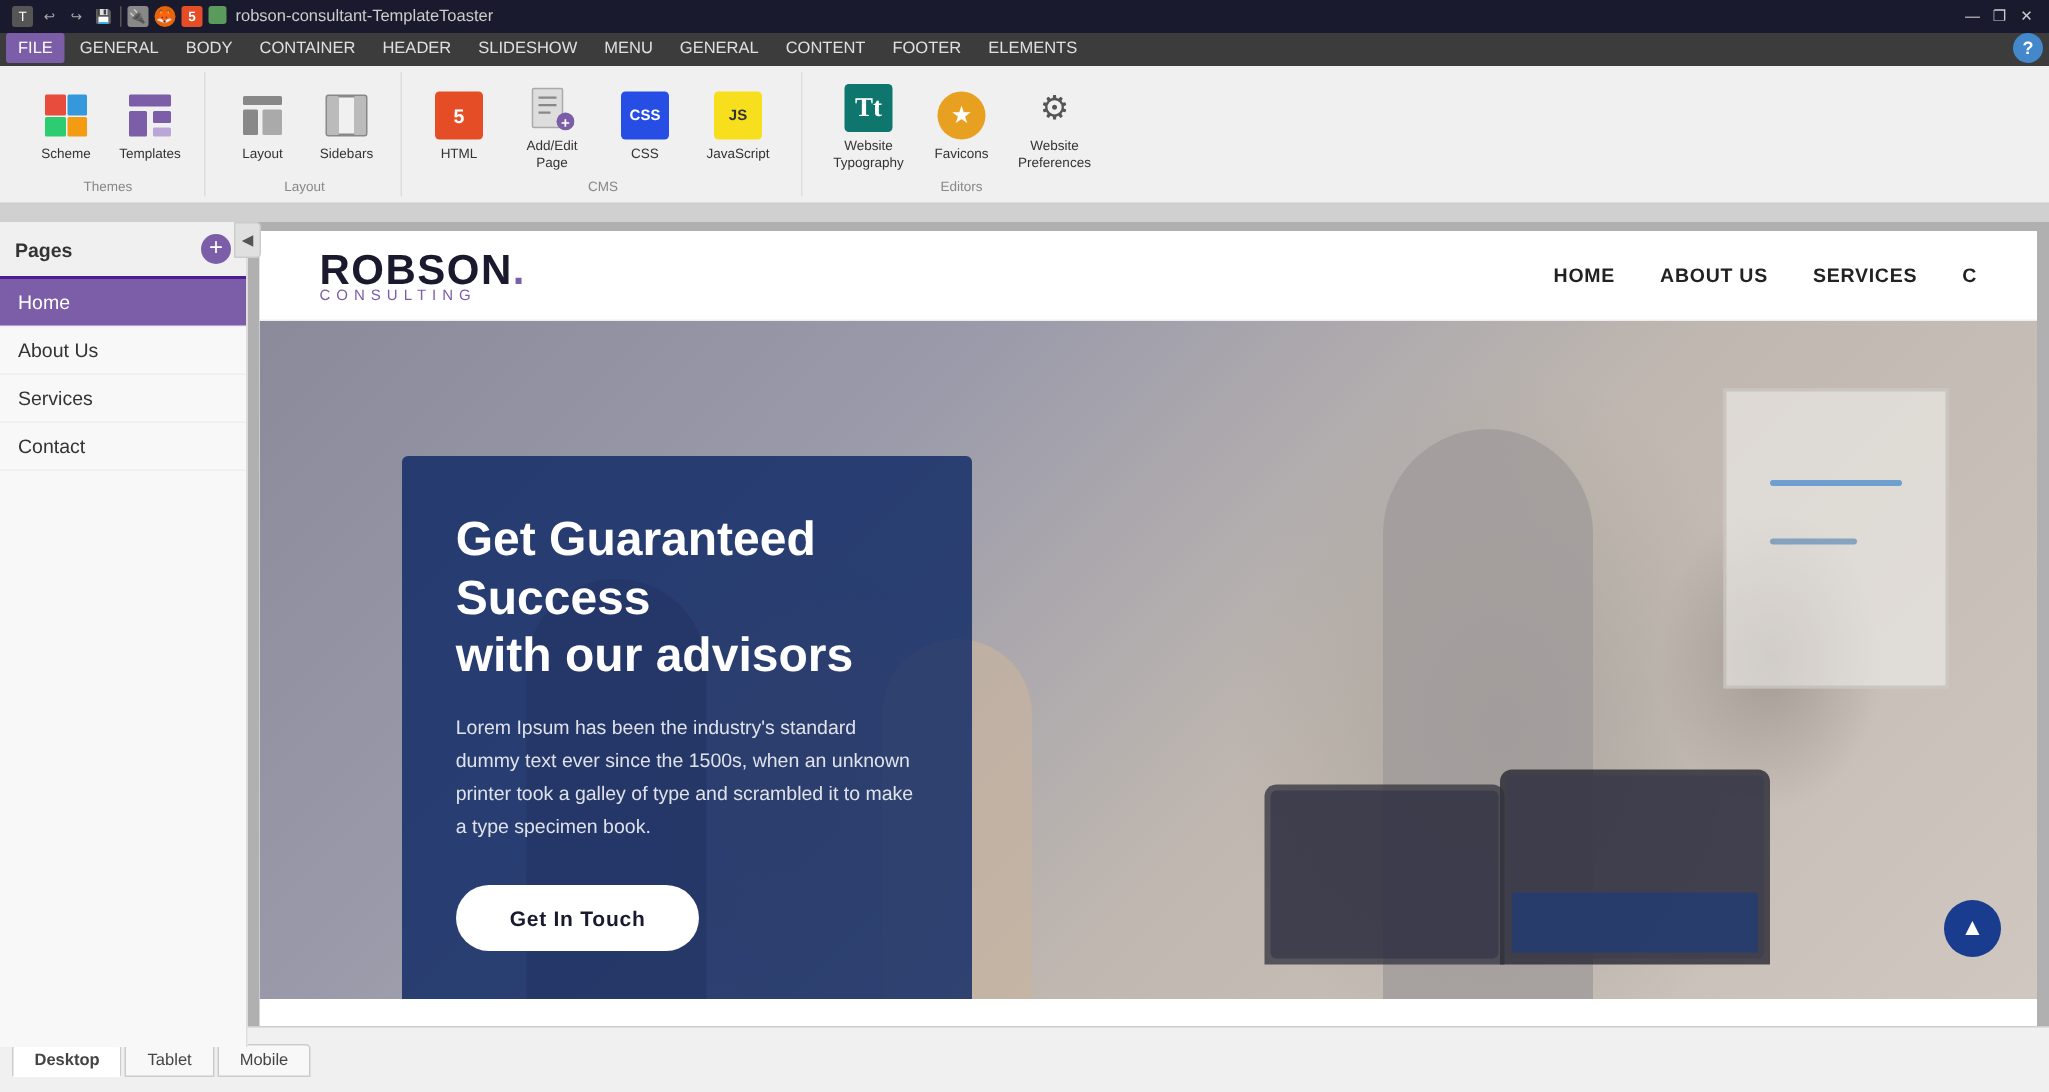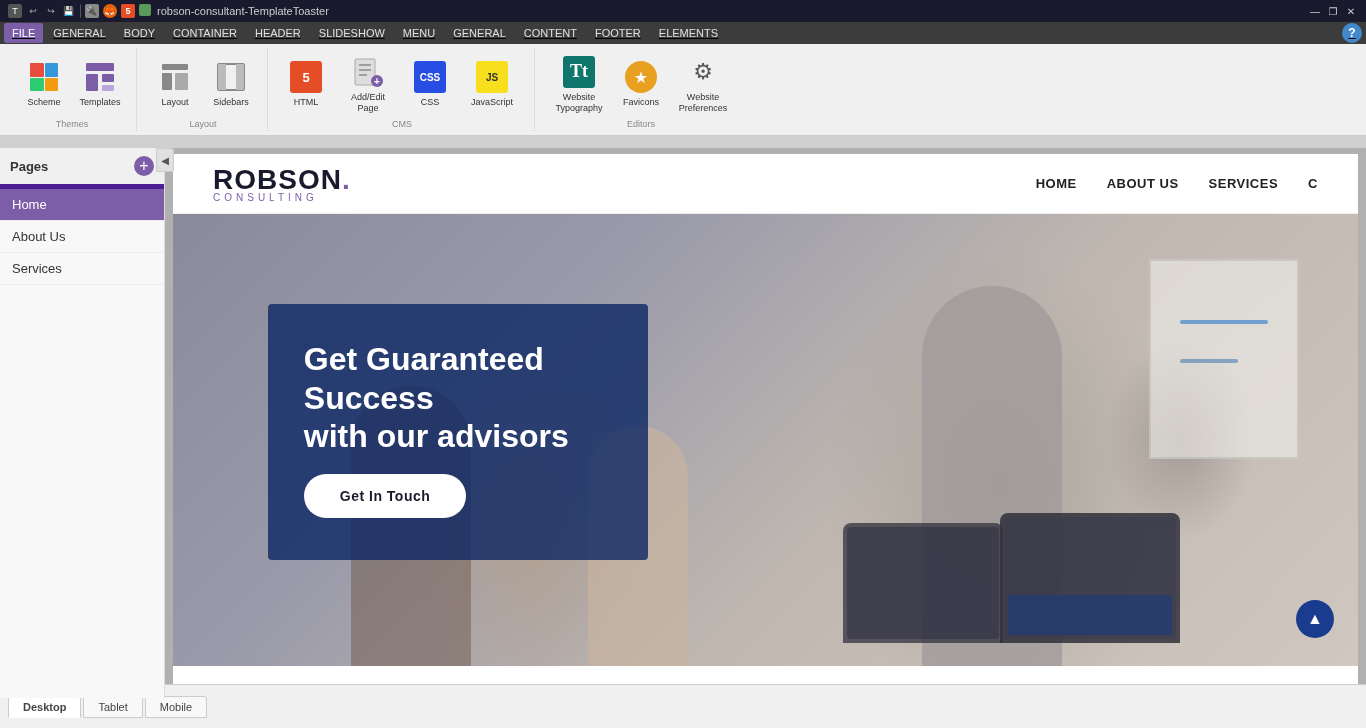--- a/index.html
+++ b/index.html
@@ -27,24 +27,23 @@
     .icon-h5 { background: #e44d26; color: #fff; font-weight: bold; }
     .title-text { color: #ccc; font-size: 11px; }
     .title-controls { display: flex; gap: 4px; }
     .win-btn { width: 14px; height: 14px; display: flex; align-items: center; justify-content: center; font-size: 10px; color: #ccc; cursor: pointer; }
 
     
     .menu-bar {
       height: 22px;
       background: #3c3c3c;
       display: flex;
-      align-items: center;
+      align-items: flex-start;
       padding: 0 4px;
       gap: 2px;
-      text-decoration: underline;
     }
     .menu-item {
       color: #e0e0e0;
       font-size: 11px;
       padding: 2px 8px;
       cursor: pointer;
       height: 20px;
       display: flex;
       align-items: center;
       border-radius: 2px;
@@ -126,21 +125,21 @@
       background: #f8f8f8;
       border-right: 1px solid #ddd;
       z-index: 10;
     }
     .sidebar-header {
       display: flex;
       align-items: center;
       justify-content: space-between;
       padding: 8px 10px;
       background: #f0f0f0;
-      border-bottom: 5px solid #4c1d95;
+      border-bottom: 2px solid #4c1d95;
     }
     .sidebar-title {
       font-size: 13px;
       font-weight: bold;
       color: #333;
     }
     .sidebar-add-btn {
       width: 20px;
       height: 20px;
       background: #7b5ea7;
@@ -626,20 +625,21 @@
 </div>
 
 <div class="sidebar-panel">
   <div class="sidebar-header">
     <span class="sidebar-title">Pages</span>
     <div class="sidebar-add-btn">+</div>
   </div>
   <div class="page-item active">Home</div>
   <div class="page-item">About Us</div>
   <div class="page-item">Services</div>
+  <div class="page-item">Contact</div>
 </div>
 
 <div class="collapse-btn">◀</div>
 
 <div class="v-scrollbar">
   <div class="v-scrollbar-thumb"></div>
 </div>
 
 <div class="h-scrollbar">
   <div class="h-scrollbar-thumb"></div>
@@ -684,20 +684,21 @@
         </div>
         <div class="laptop-2">
           <div style="position:absolute;inset:4px;background:rgba(50,50,70,0.6);border-radius:4px;"></div>
         </div>
       </div>
 
       <div class="hero-overlay">
         <div class="hero-title">
           Get Guaranteed Success<br>with our advisors
         </div>
+        <div class="hero-desc">Lorem Ipsum has been the industry's standard dummy text ever since the 1500s, when an unknown printer took a galley of type and scrambled it to make a type specimen book.</div>
         <button class="hero-btn">Get In Touch</button>
       </div>
 
       <div class="scroll-arrow">▲</div>
     </div>
   </div>
 </div>
 
 <div class="bottom-bar">
   <div class="view-tab active">Desktop</div>

